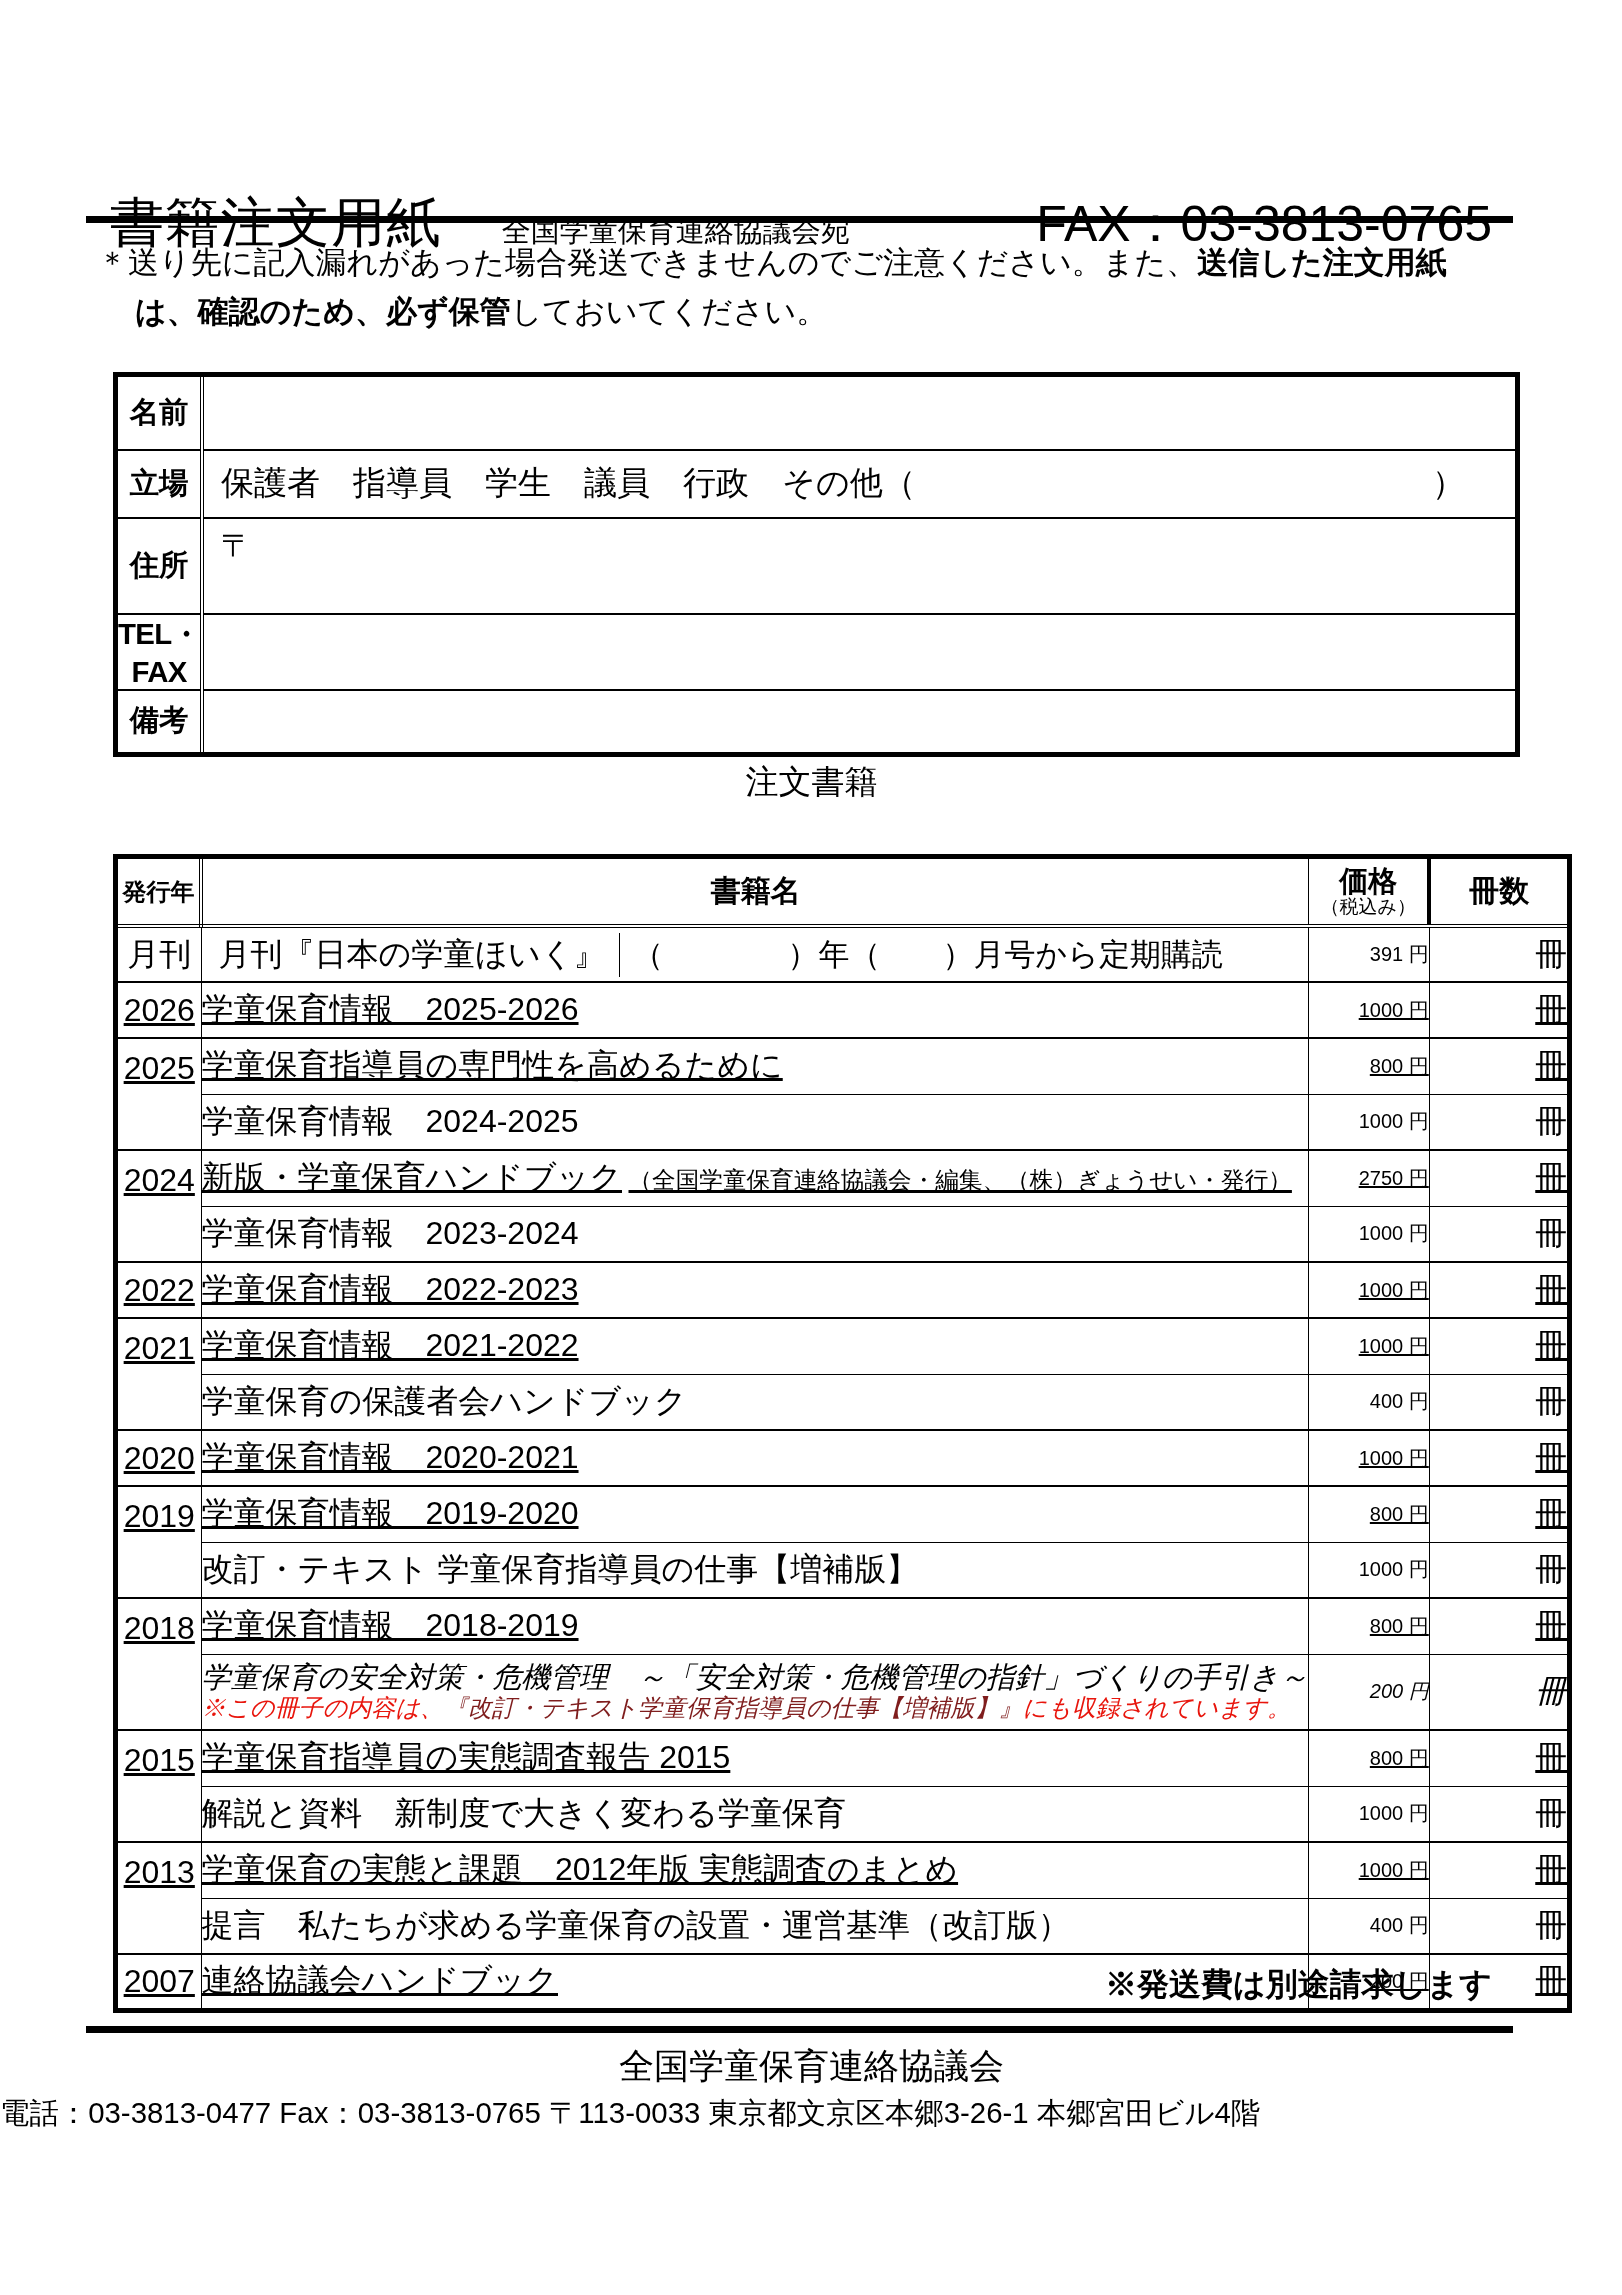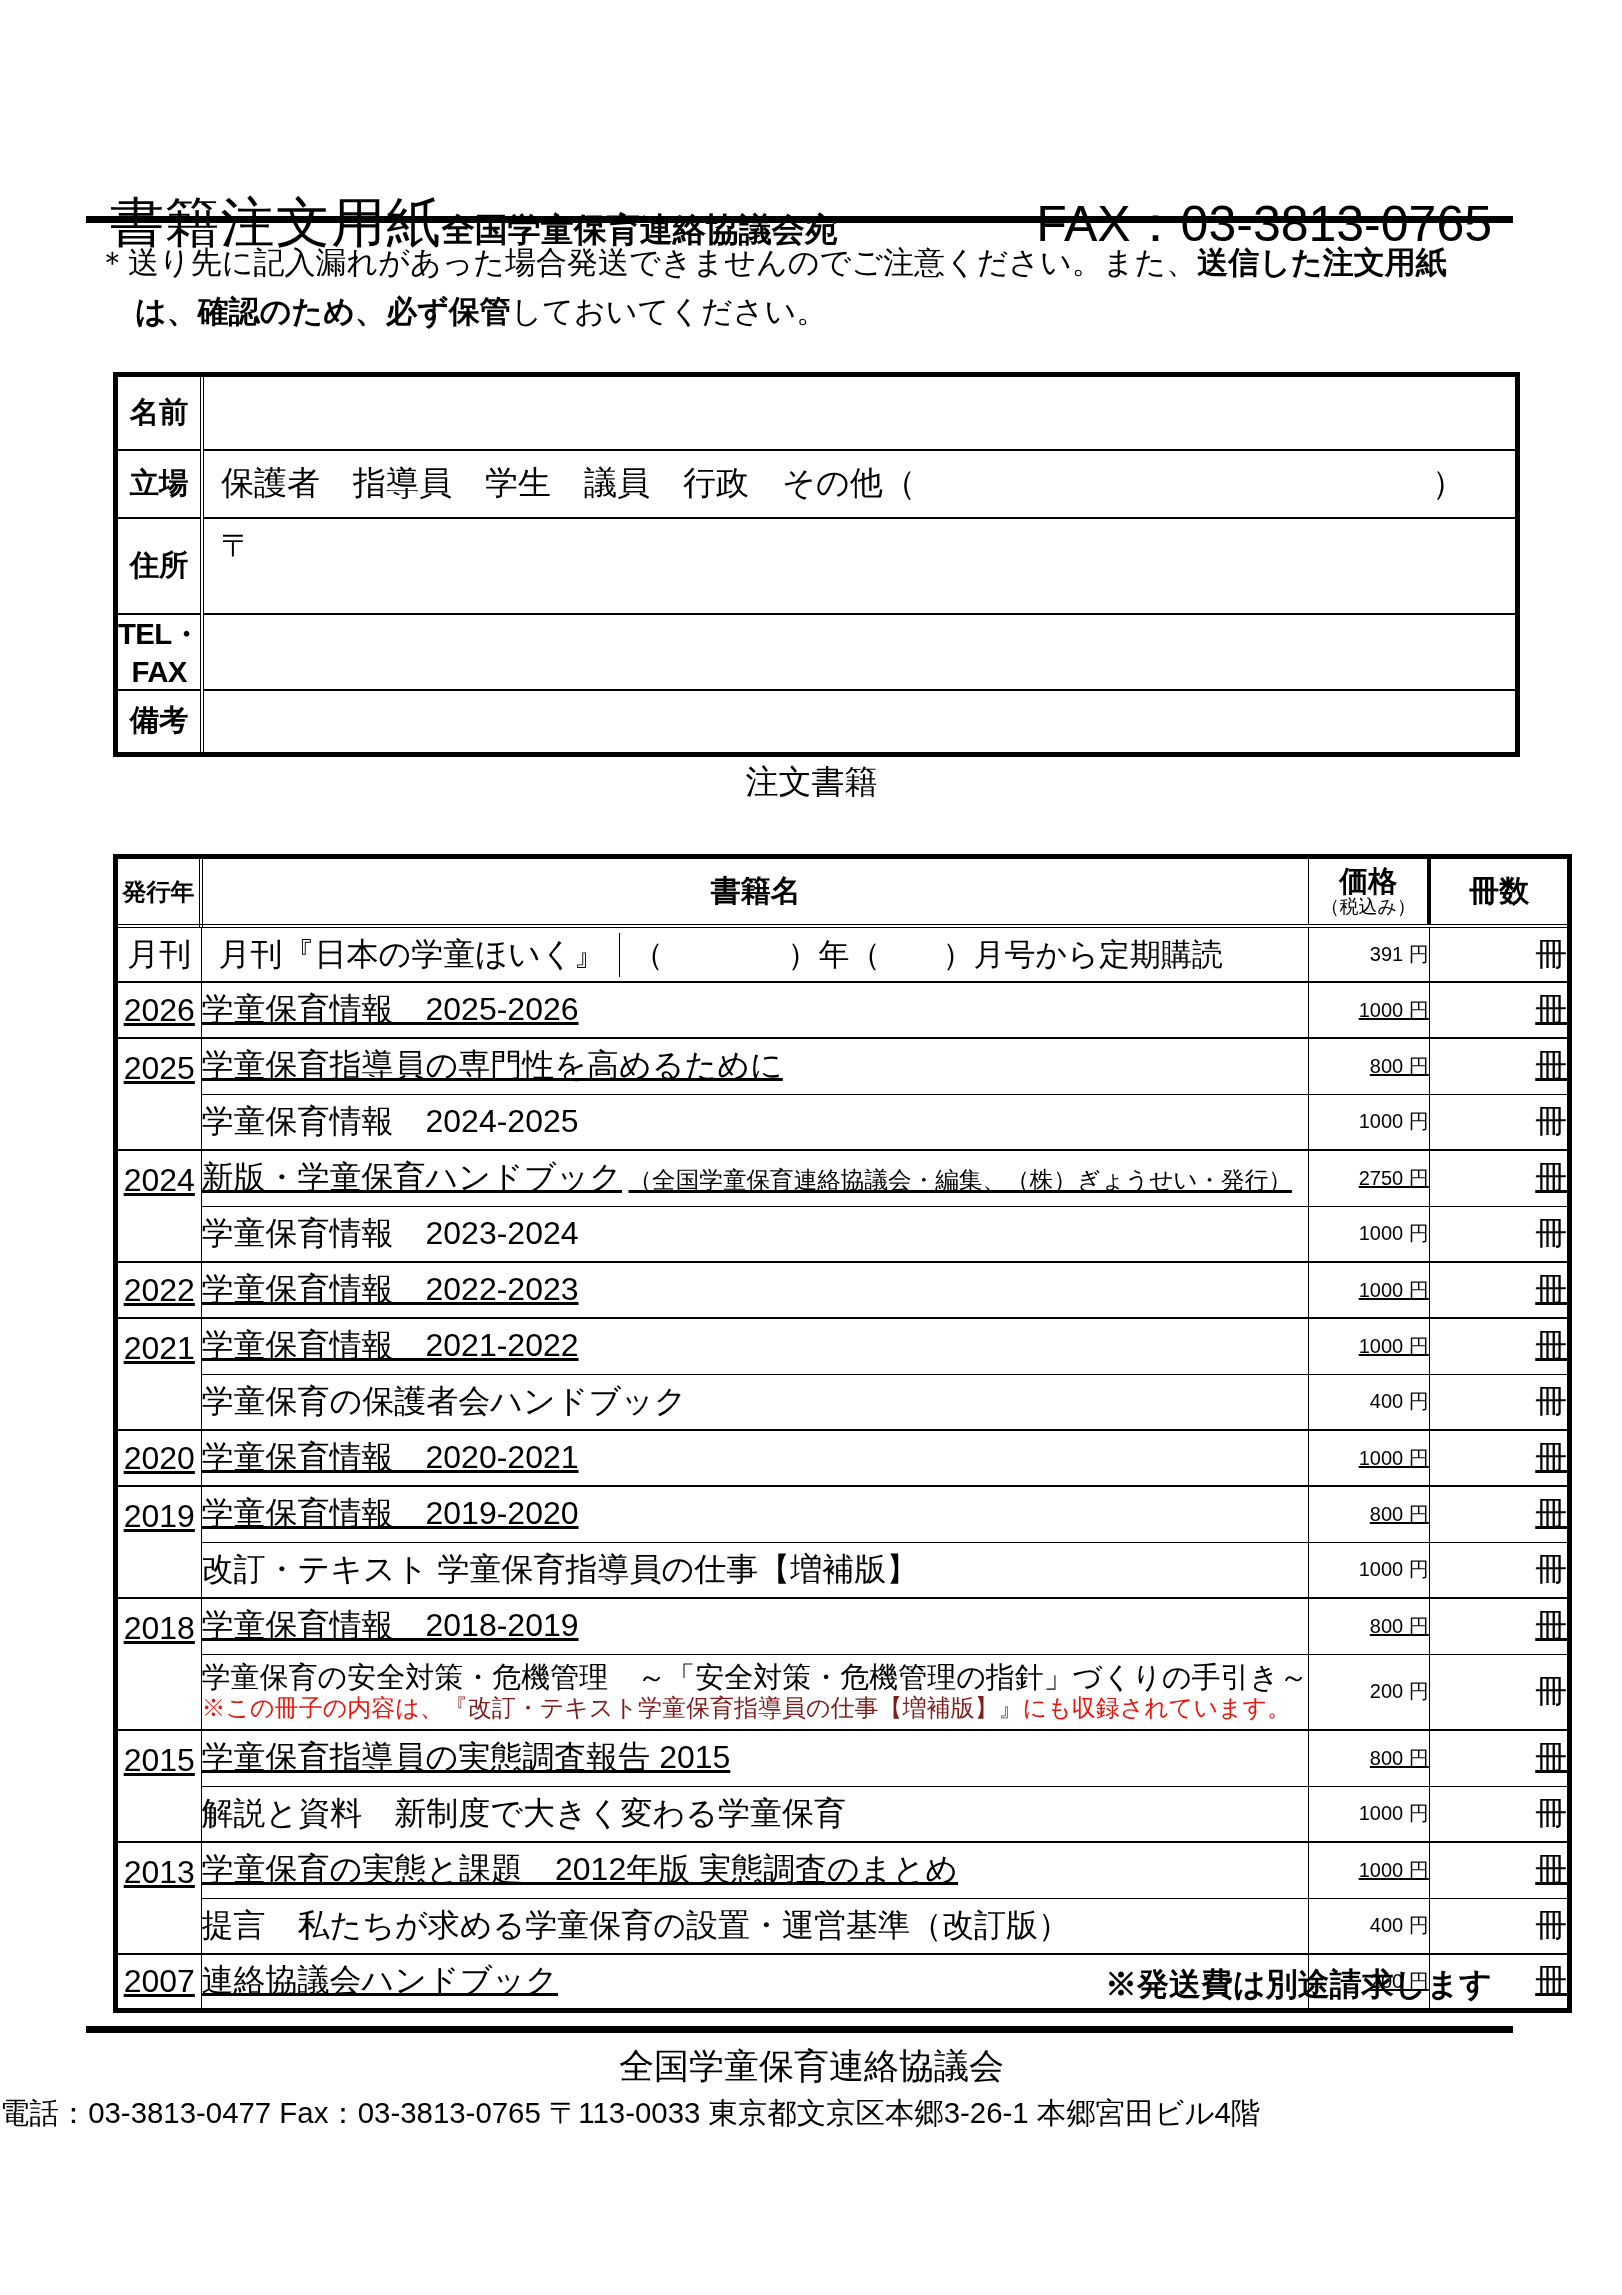--- a/index.html
+++ b/index.html
@@ -3,21 +3,21 @@
 <meta charset="utf-8">
 <style>
   html,body{margin:0;padding:0;background:#fff;}
   .page{position:relative;width:1623px;height:2295px;background:#ffffff;
         font-family:"Liberation Sans",sans-serif;color:#000;overflow:hidden;}
 
   
   .titlebar{position:absolute;top:152px;left:110px;width:1382px;
             display:flex;align-items:baseline;}
   .t1{font-size:54px;font-weight:normal;letter-spacing:1.3px;white-space:nowrap;margin-top:35px;}
-  .t2{font-size:33px;font-weight:bold;white-space:nowrap;}
+  .t2{font-size:29px;font-weight:normal;margin-left:60px;white-space:nowrap;}
   .t3{font-size:50px;margin-left:auto;letter-spacing:0;white-space:nowrap;}
 
   .rule{position:absolute;background:#000;}
   .rule-top{top:216px;left:86px;width:1427px;height:6.5px;}
   .rule-bottom{top:2026px;left:86px;width:1427px;height:6.5px;}
 
   
   .notice{position:absolute;top:239px;left:97px;width:1446px;
           font-size:31px;line-height:1.58;}
   .notice b{font-weight:bold;}
@@ -44,21 +44,21 @@
   .order{position:absolute;top:854px;left:113px;border:5.2px solid #000;}
   .order th,.order td{border:1.3px solid #000;padding:0;overflow:hidden;}
   .order thead th{border-bottom:4.6px double #000;font-weight:bold;height:65px;}
   .hdr-year{width:81px;font-size:24px;border-right:4.6px double #000 !important;}
   .hdr-book{width:1044px;font-size:30px;}
   .hdr-price{width:118px;font-size:29px;line-height:1.05;}
   .hdr-price .sub{font-size:19px;font-weight:normal;}
   .hdr-copies{width:136px;font-size:30px;border-left:4.6px solid #000 !important;}
 
   .order tbody tr{height:56px;}
-  .order tbody tr.tall{height:76px;}
+  .order tbody tr.tall{height:76px;font-style:italic;}
   .order tbody tr.grp td{border-top:2.6px solid #000;text-decoration:underline;}
   .yearcell{border-right:4.6px double #000;text-align:center;font-size:32px;
             white-space:nowrap;}
   td.yearcell[rowspan]{vertical-align:top;padding-top:10.5px;}
   .titlecell{font-size:32px;padding-left:17px;white-space:nowrap;}
   .pricecell{font-size:20px;text-align:right;padding-right:9.2px;white-space:nowrap;}
   .copycell{border-left:4.6px solid #000;font-size:32px;text-align:right;
             padding-right:22px;}
   .sm{font-size:23.6px;margin-left:6.5px;}
   .splitcell{padding:0 !important;}

